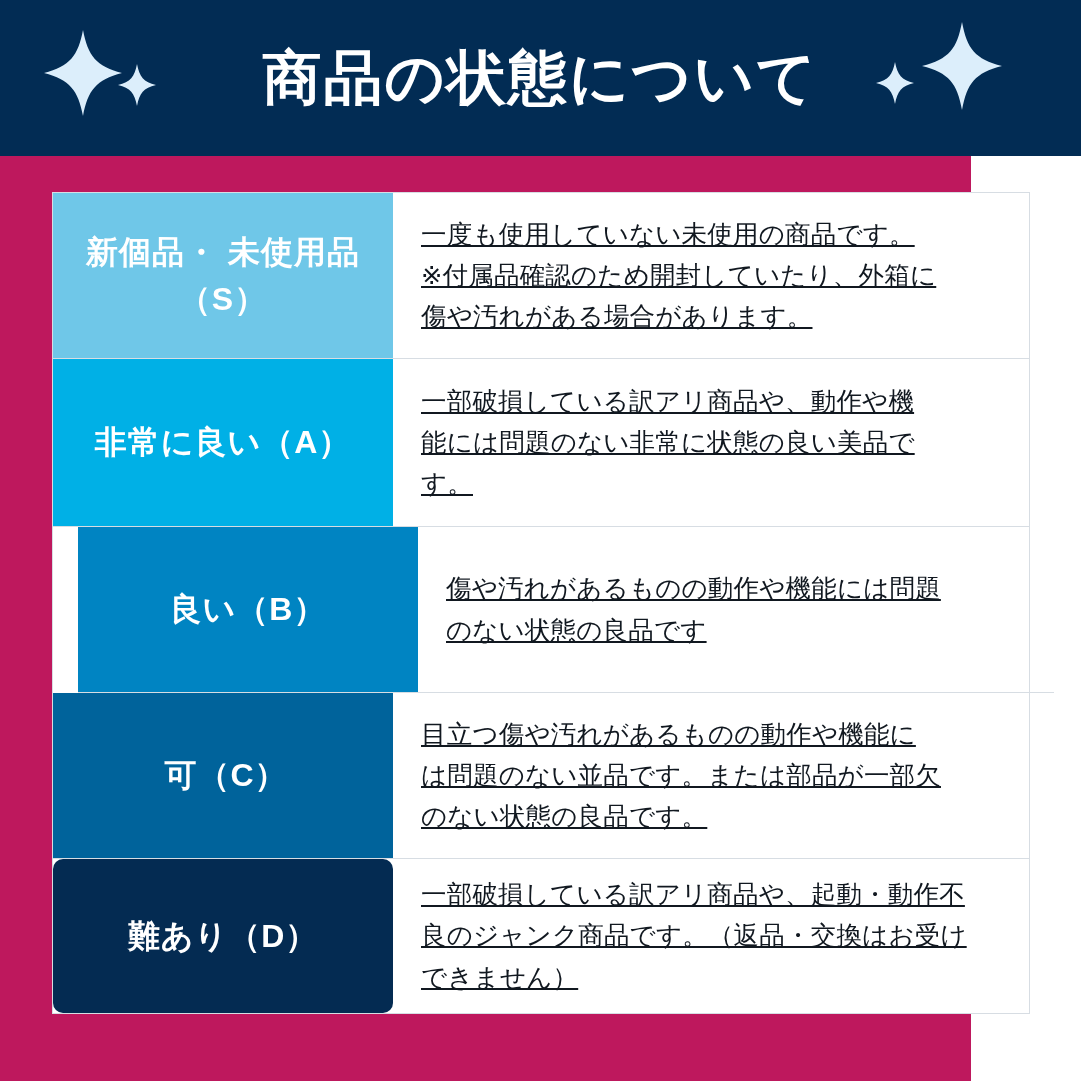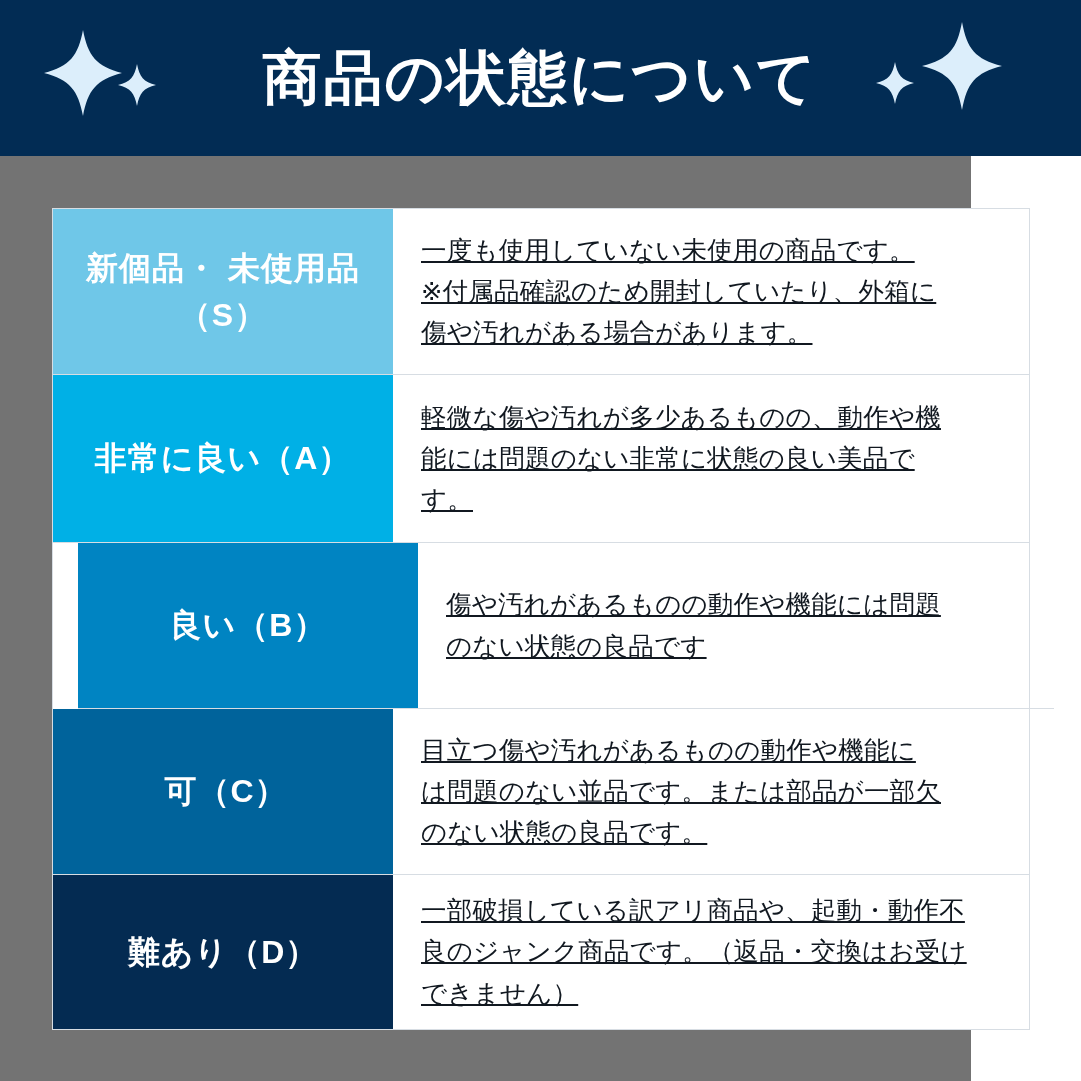--- a/index.html
+++ b/index.html
@@ -10,21 +10,21 @@
     width: 1081px;
     height: 1081px;
     background: #ffffff;
     font-family: "Liberation Sans", "DejaVu Sans", sans-serif;
     overflow: hidden;
   }
   .page {
     position: relative;
     width: 971px;
     height: 1081px;
-    background: #737373;
+    background: #be185d;
     box-sizing: border-box;
   }
 
   
   .header {
     position: relative;
     width: 1081px;
     height: 156px;
     background: #022C54;
     display: flex;
@@ -45,21 +45,21 @@
     position: absolute;
     z-index: 2;
     pointer-events: none;
   }
   .sparkle svg { display: block; }
 
   
   .table-wrap {
     position: absolute;
     left: 52px;
-    top: 208px;
+    top: 192px;
     width: 978px;
     height: 822px;
     border: 1px solid #d7dde3;
     box-sizing: border-box;
     background: #ffffff;
   }
   .row {
     display: flex;
     width: 100%;
     box-sizing: border-box;
@@ -100,21 +100,21 @@
   .r1 { height: 168px; }
   .r2 { height: 166px; margin-left: 25px; }
   .r3 { height: 166px; }
   .r4 { height: 154px; }
 
   
   .c-s  { background: #6FC7E8; }
   .c-a  { background: #00B0E6; }
   .c-b  { background: #0084C2; }
   .c-c  { background: #00639B; padding-left: 16px; }
-  .c-d  { background: #042B52; }
+  .c-d  { background: #042B52; border-radius: 10px; }
 </style>
 </head>
 <body>
 
 <div class="page">
 
   <div class="header">
 
     <span class="sparkle" style="left:44px; top:30px;">
       <svg width="78" height="86" viewBox="0 0 78 86">
@@ -159,21 +159,21 @@
     </div>
 
     <div class="row r1">
       <div class="grade c-a">
         <div>
           <span>非常に良い（A）</span>
         </div>
       </div>
       <div class="desc">
         <div>
-          <span>軽微な傷や汚れが多少あるものの、動作や機</span>
+          <span>一部破損している訳アリ商品や、動作や機</span>
           <span>能には問題のない非常に状態の良い美品で</span>
           <span>す。</span>
         </div>
       </div>
     </div>
 
     <div class="row r2">
       <div class="grade c-b">
         <div>
           <span>良い（B）</span>

